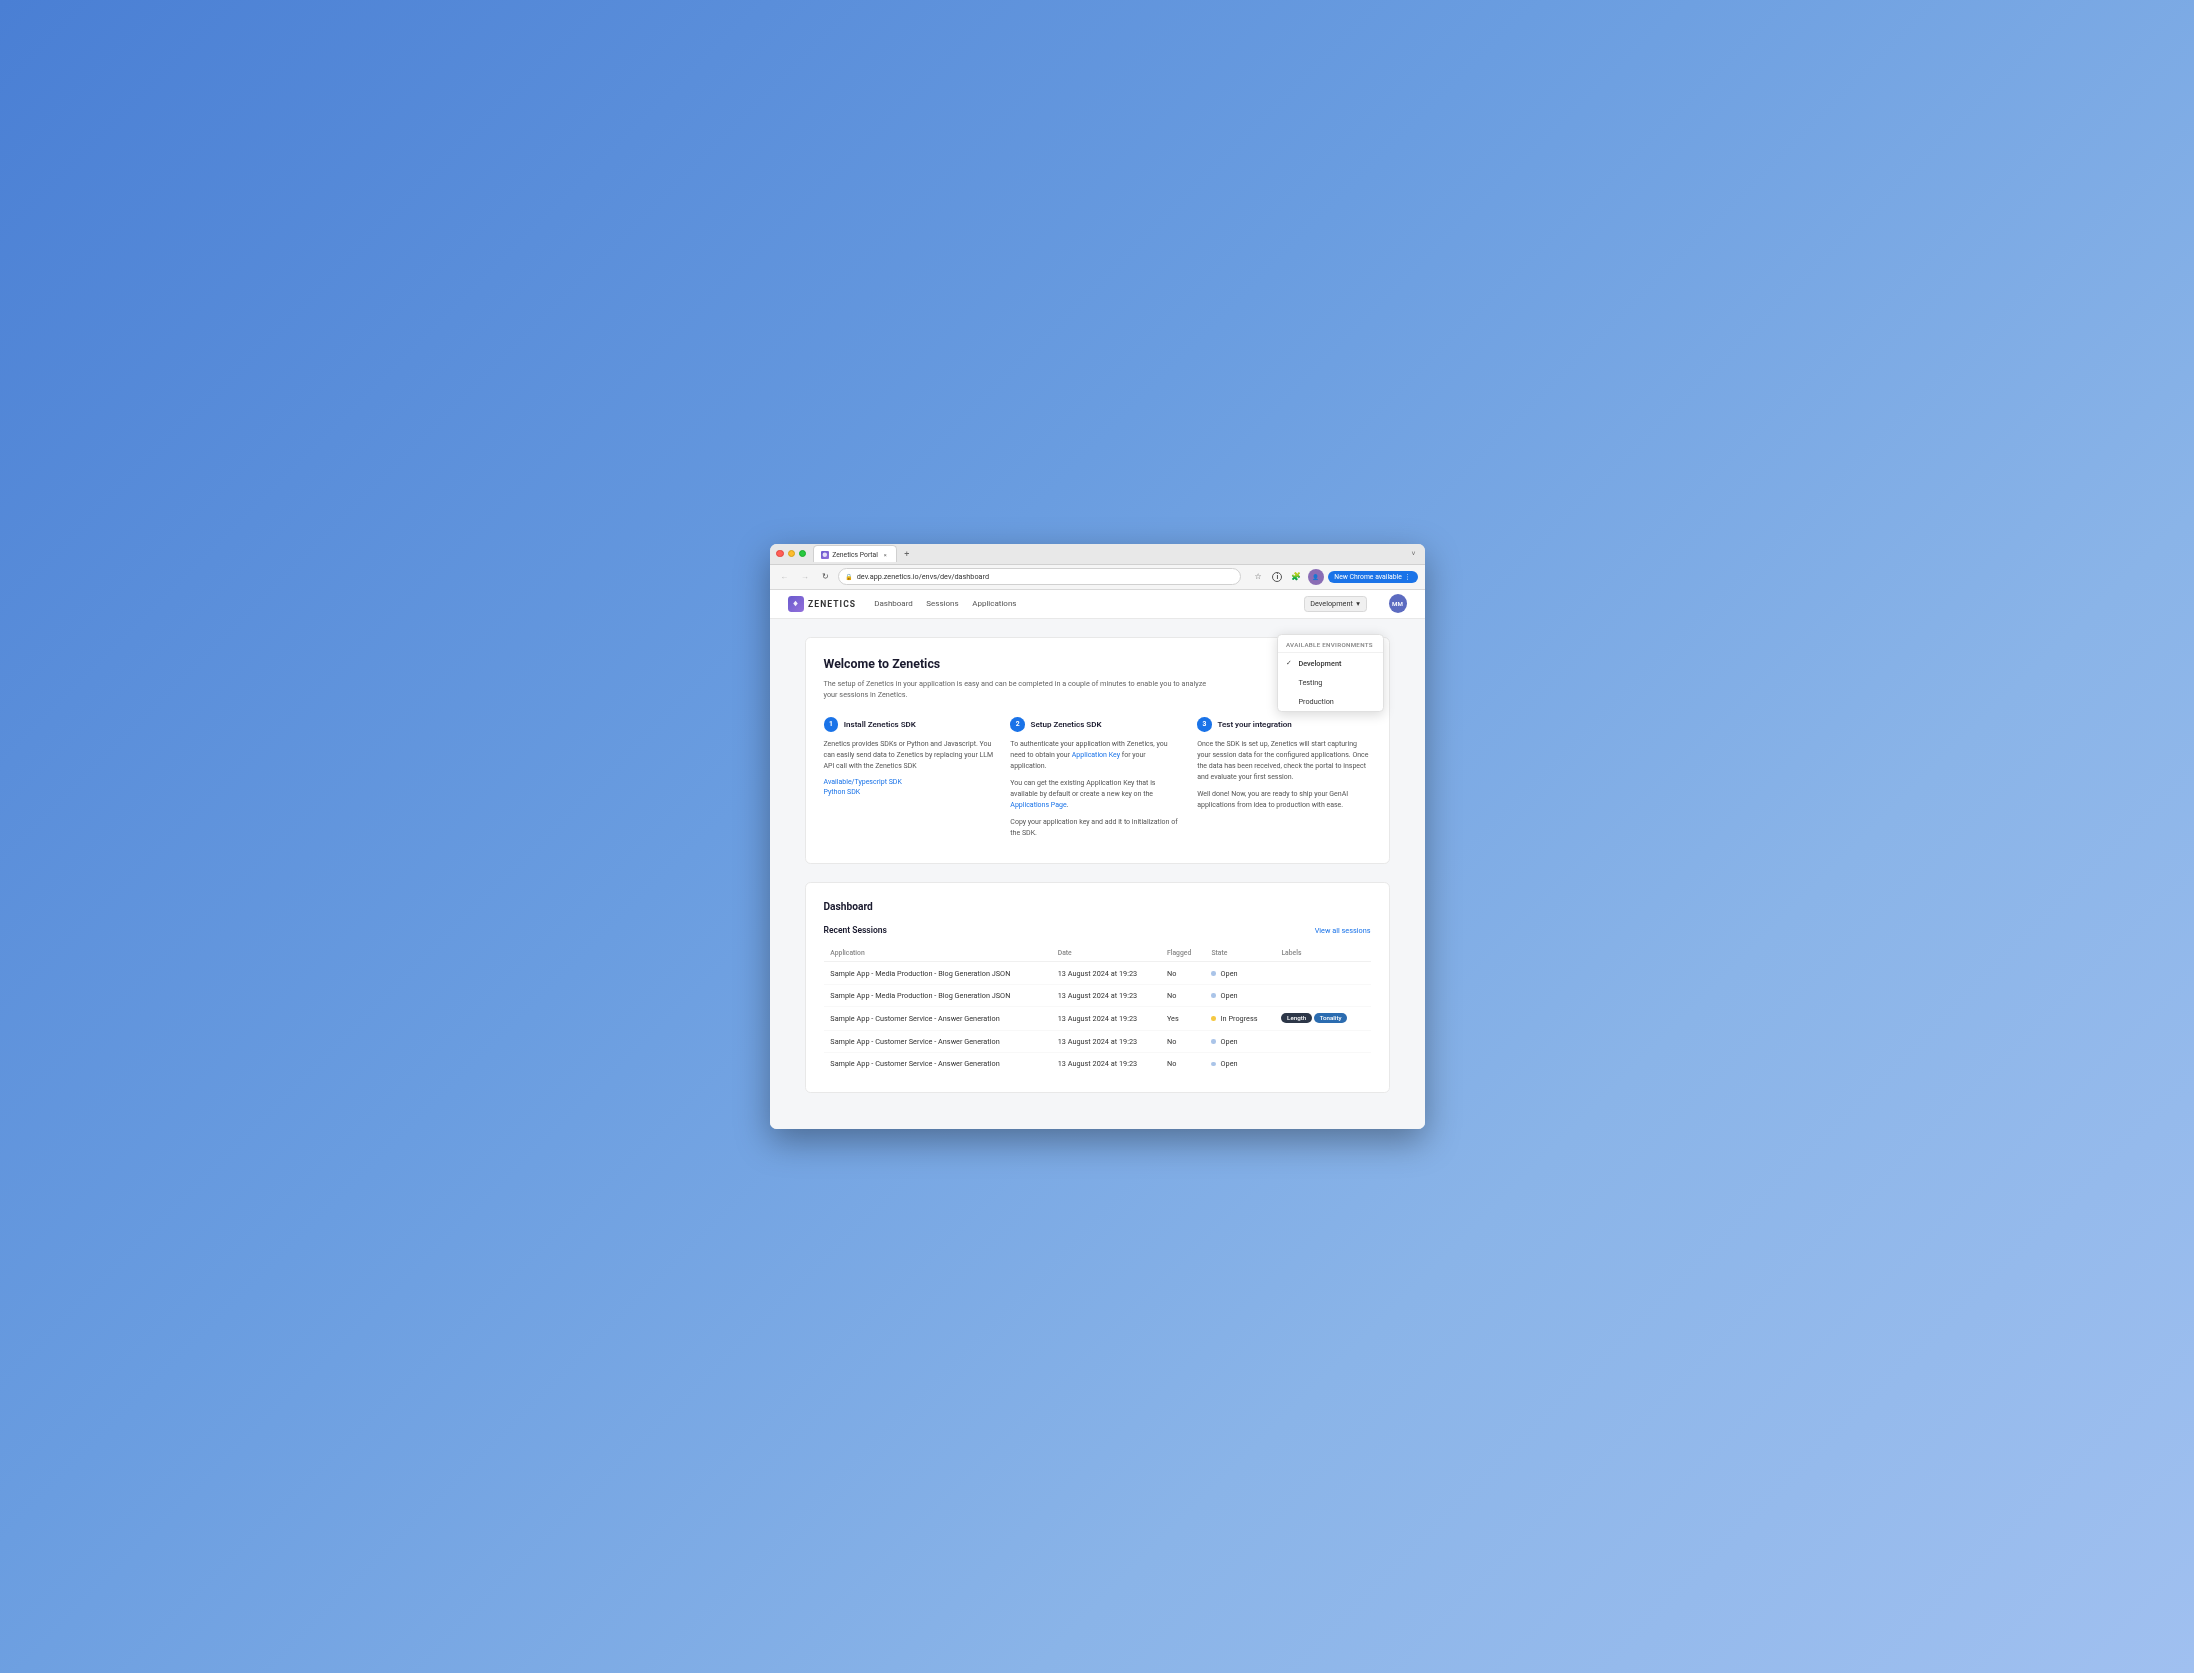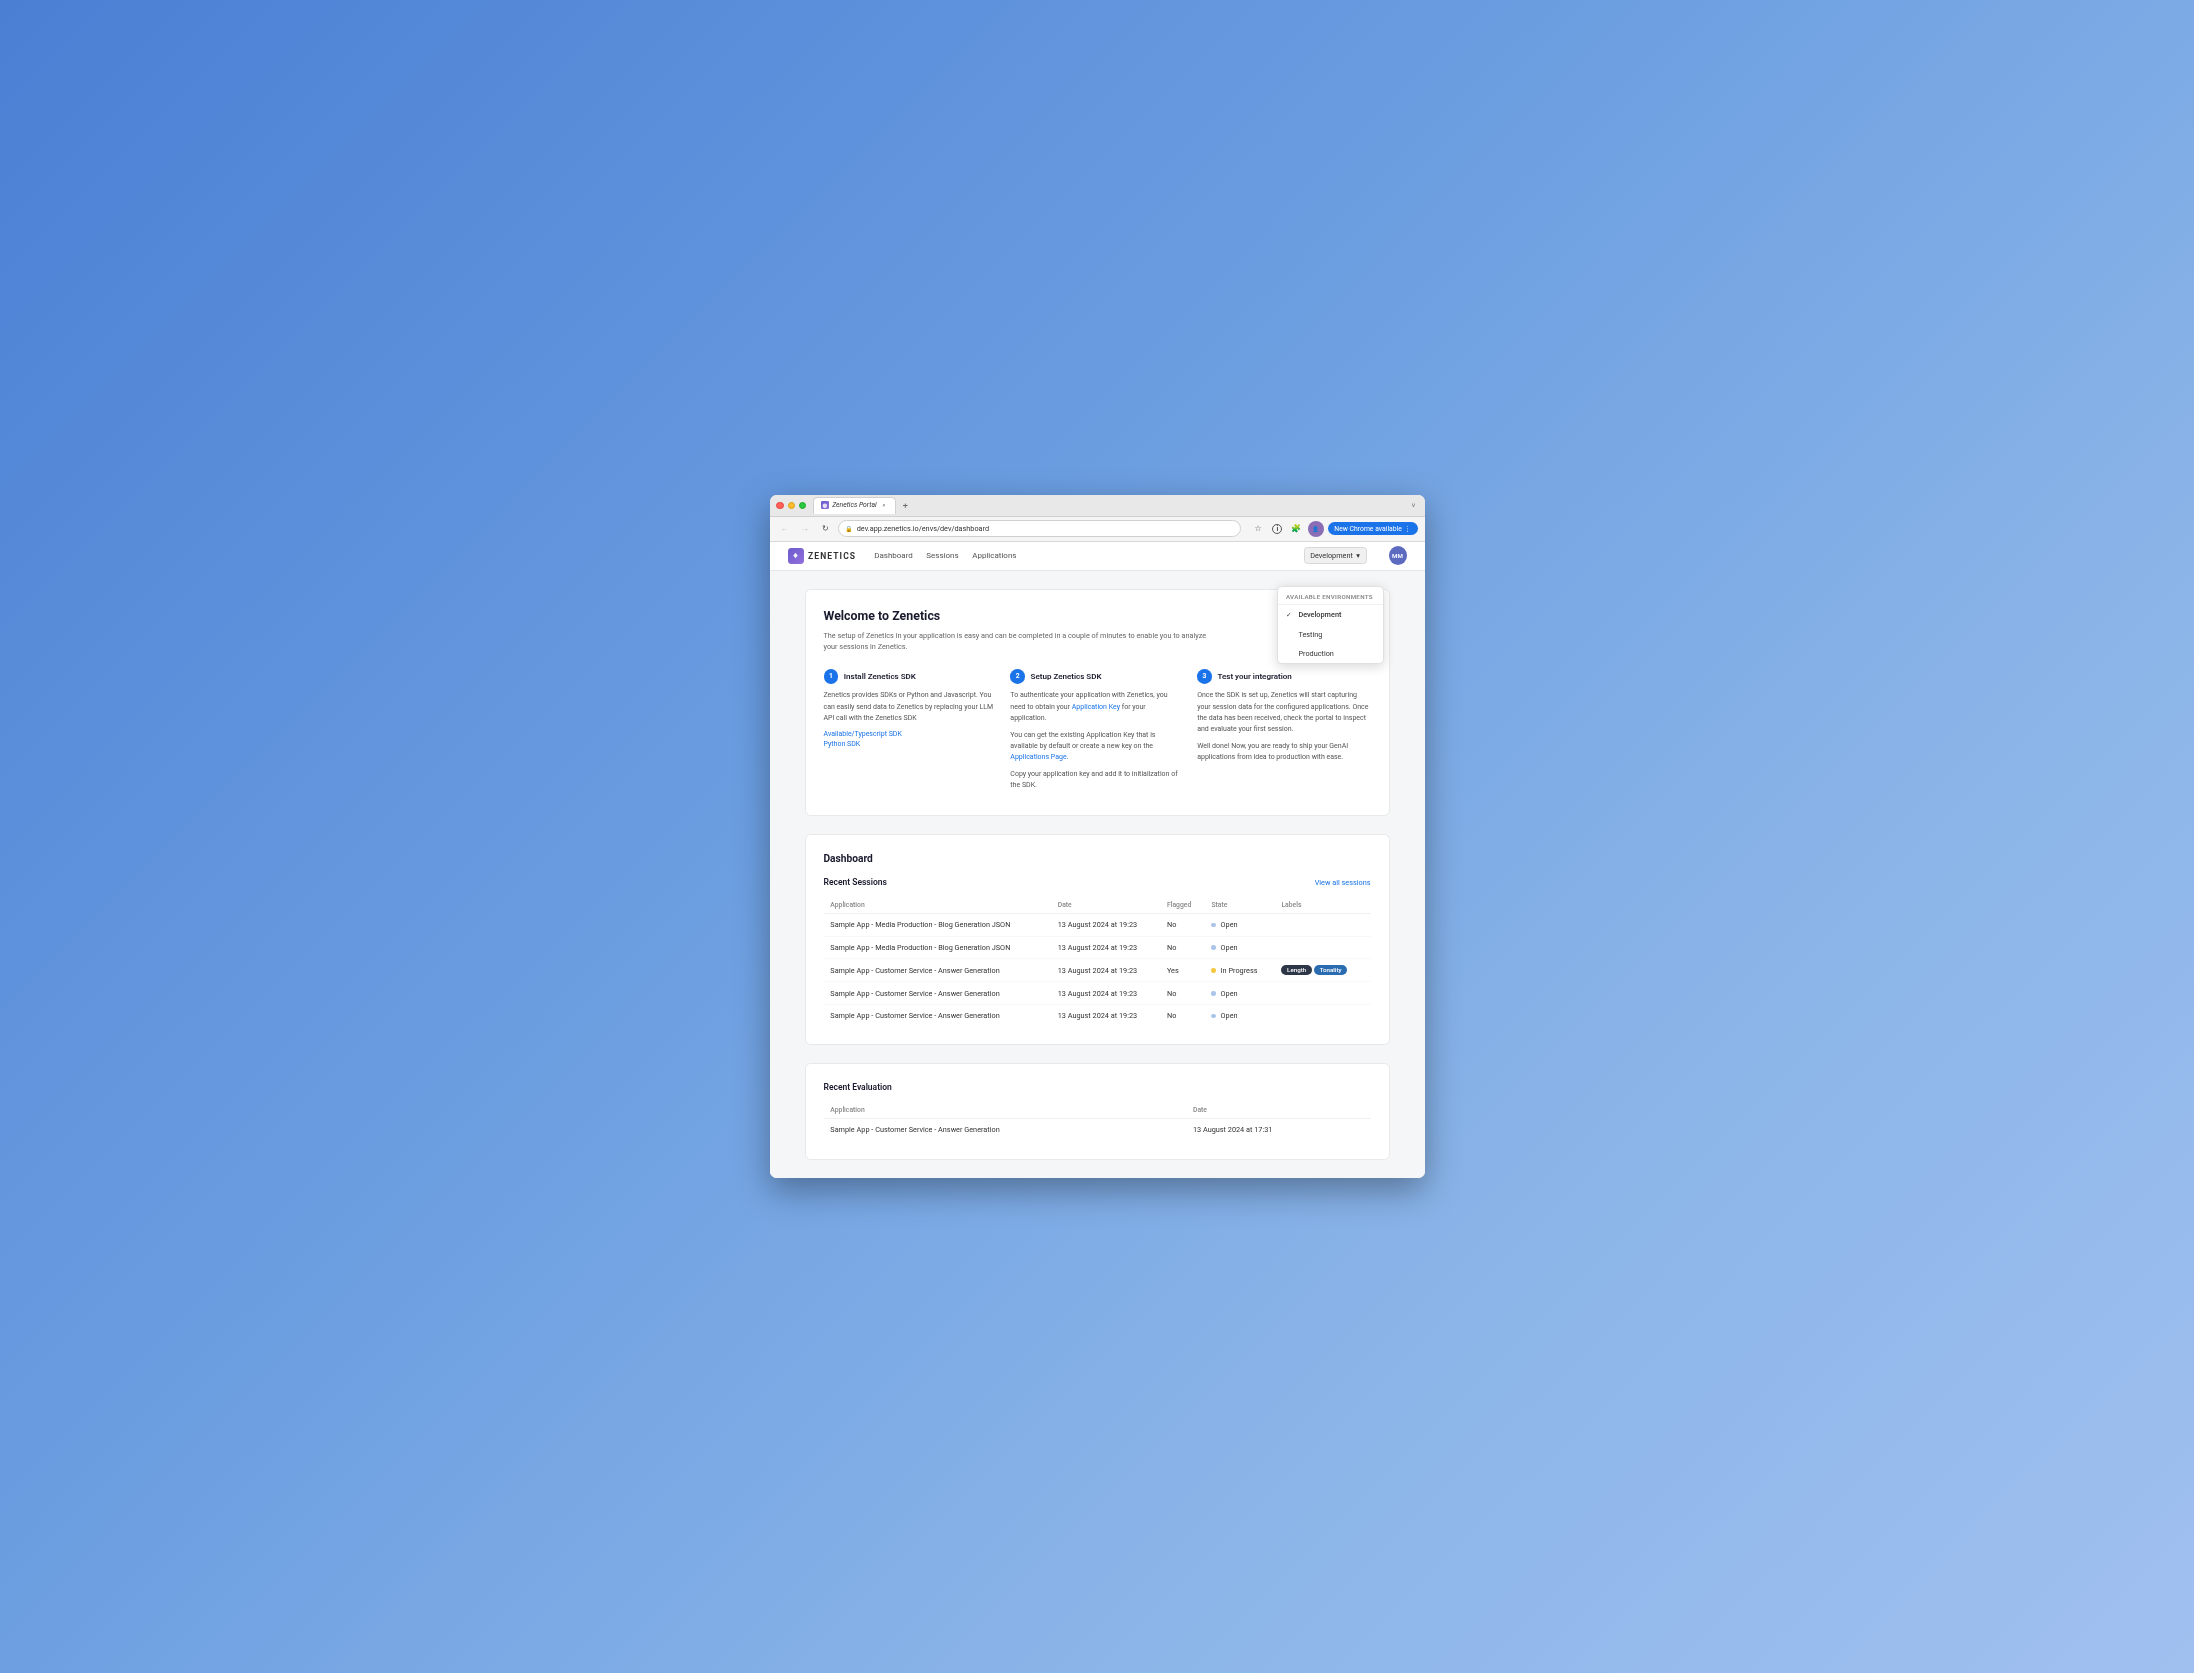--- a/index.html
+++ b/index.html
@@ -44,31 +44,30 @@
     .tl-yellow { background: #febc2e; border: 0.6px solid #d4a017; }
     .tl-green { background: #28c840; border: 0.6px solid #1aab29; }
     .tab-bar {
       display: flex;
       align-items: center;
       margin-left: 6.8px;
       flex: 1;
     }
     .tab {
       display: flex;
-      align-items: flex-start;
+      align-items: flex-end;
       gap: 3.4px;
       background: #ffffff;
       border-radius: 4.5px 4.5px 0 0;
       padding: 3.4px 6.8px;
       font-size: 6.8px;
       color: #333;
       height: 17px;
       border: 0.6px solid #d0d0d0;
       border-bottom: none;
-      font-style: italic;
     }
     .tab-favicon {
       width: 8px;
       height: 8px;
       background: linear-gradient(135deg, #6a5acd, #9370db);
       border-radius: 1.1px;
       display: flex;
       align-items: center;
       justify-content: center;
     }
@@ -672,35 +671,17 @@
     <td>
       <span class="state-dot state-open"></span>
       <span class="state-text">Open</span>
     </td>
     <td></td>
   </tr>
             </tbody>
         </table>
       </div>
 
-      <div class="eval-section">
-        <h2 class="subsection-title" style="margin-bottom:9px;font-size:8.5px;">Recent Evaluation</h2>
-        <table class="data-table">
-          <thead>
-            <tr>
-              <th>Application</th>
-              <th>Date</th>
-            </tr>
-          </thead>
-          <tbody id="eval-tbody">
-
-          <tr>
-    <td>Sample App - Customer Service - Answer Generation</td>
-    <td>13 August 2024 at 17:31</td>
-  </tr>
-            </tbody>
-        </table>
-      </div>
 
     </div>
   </div>
 </div>
 
 
 </body></html>

